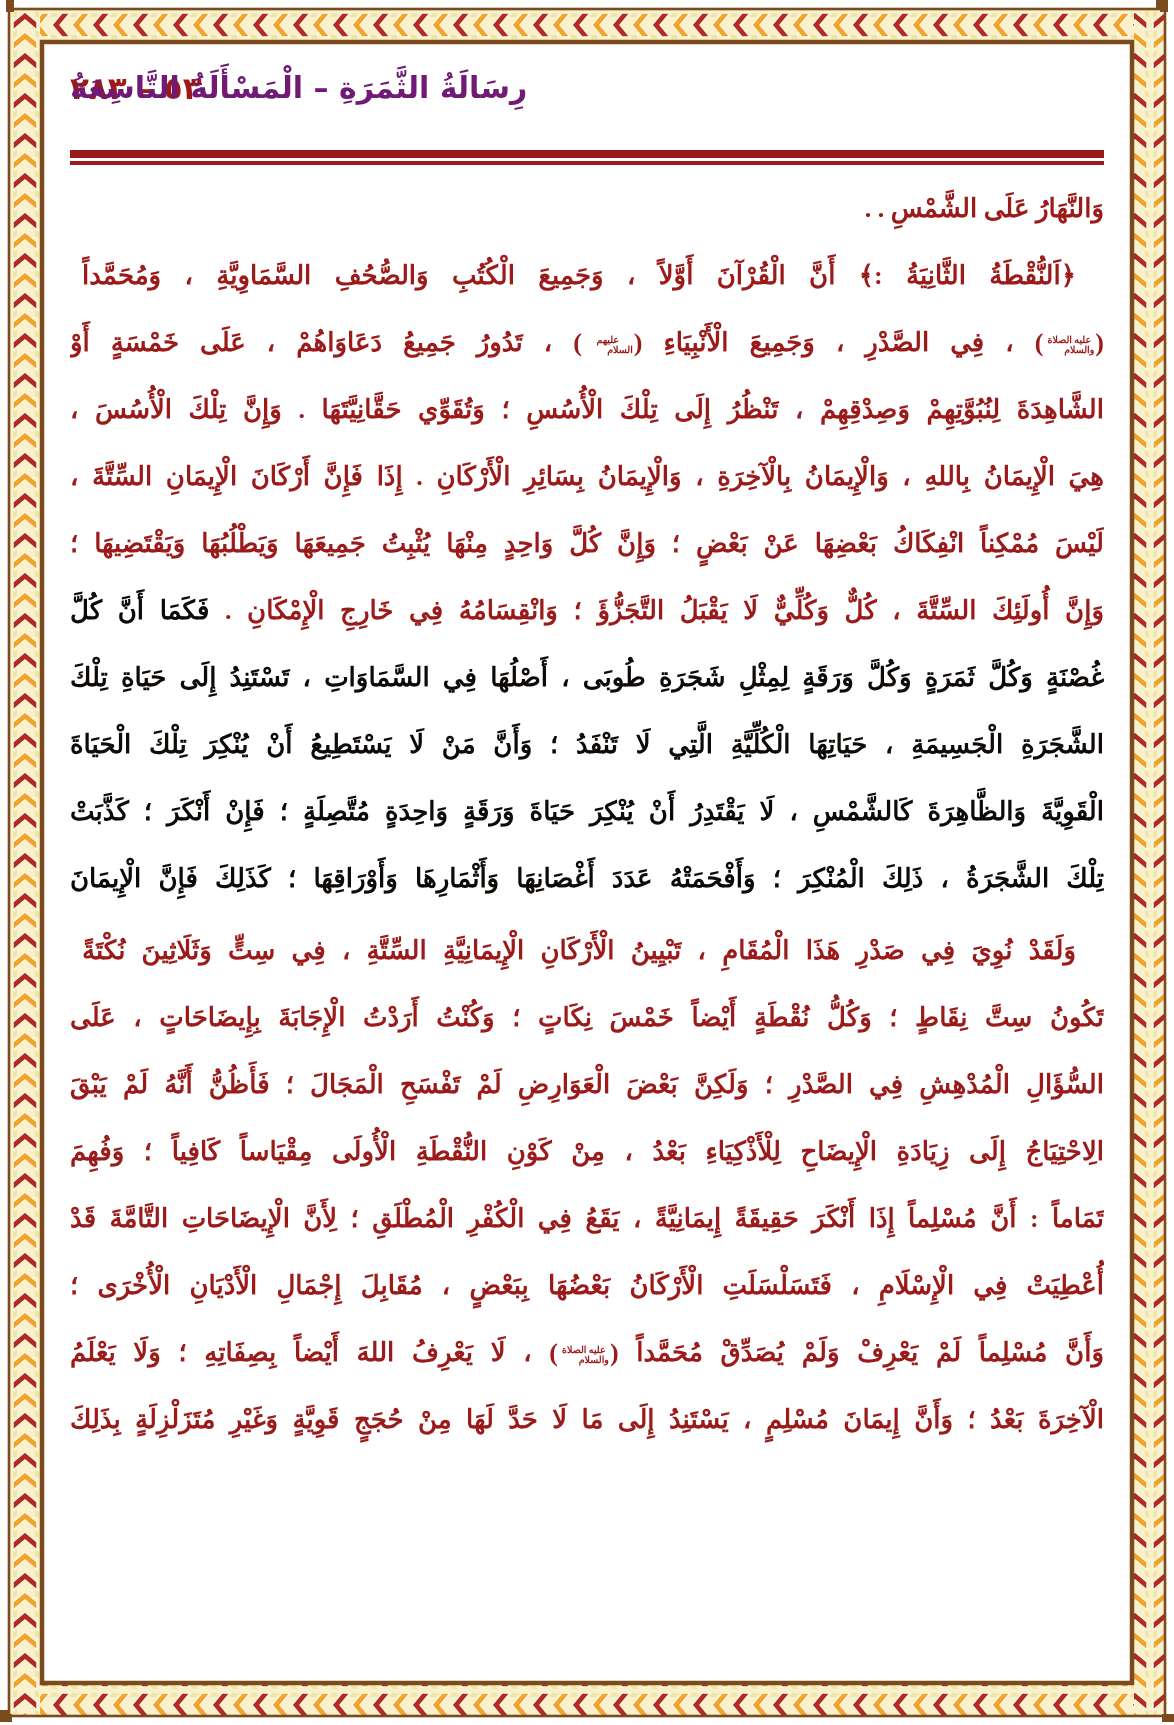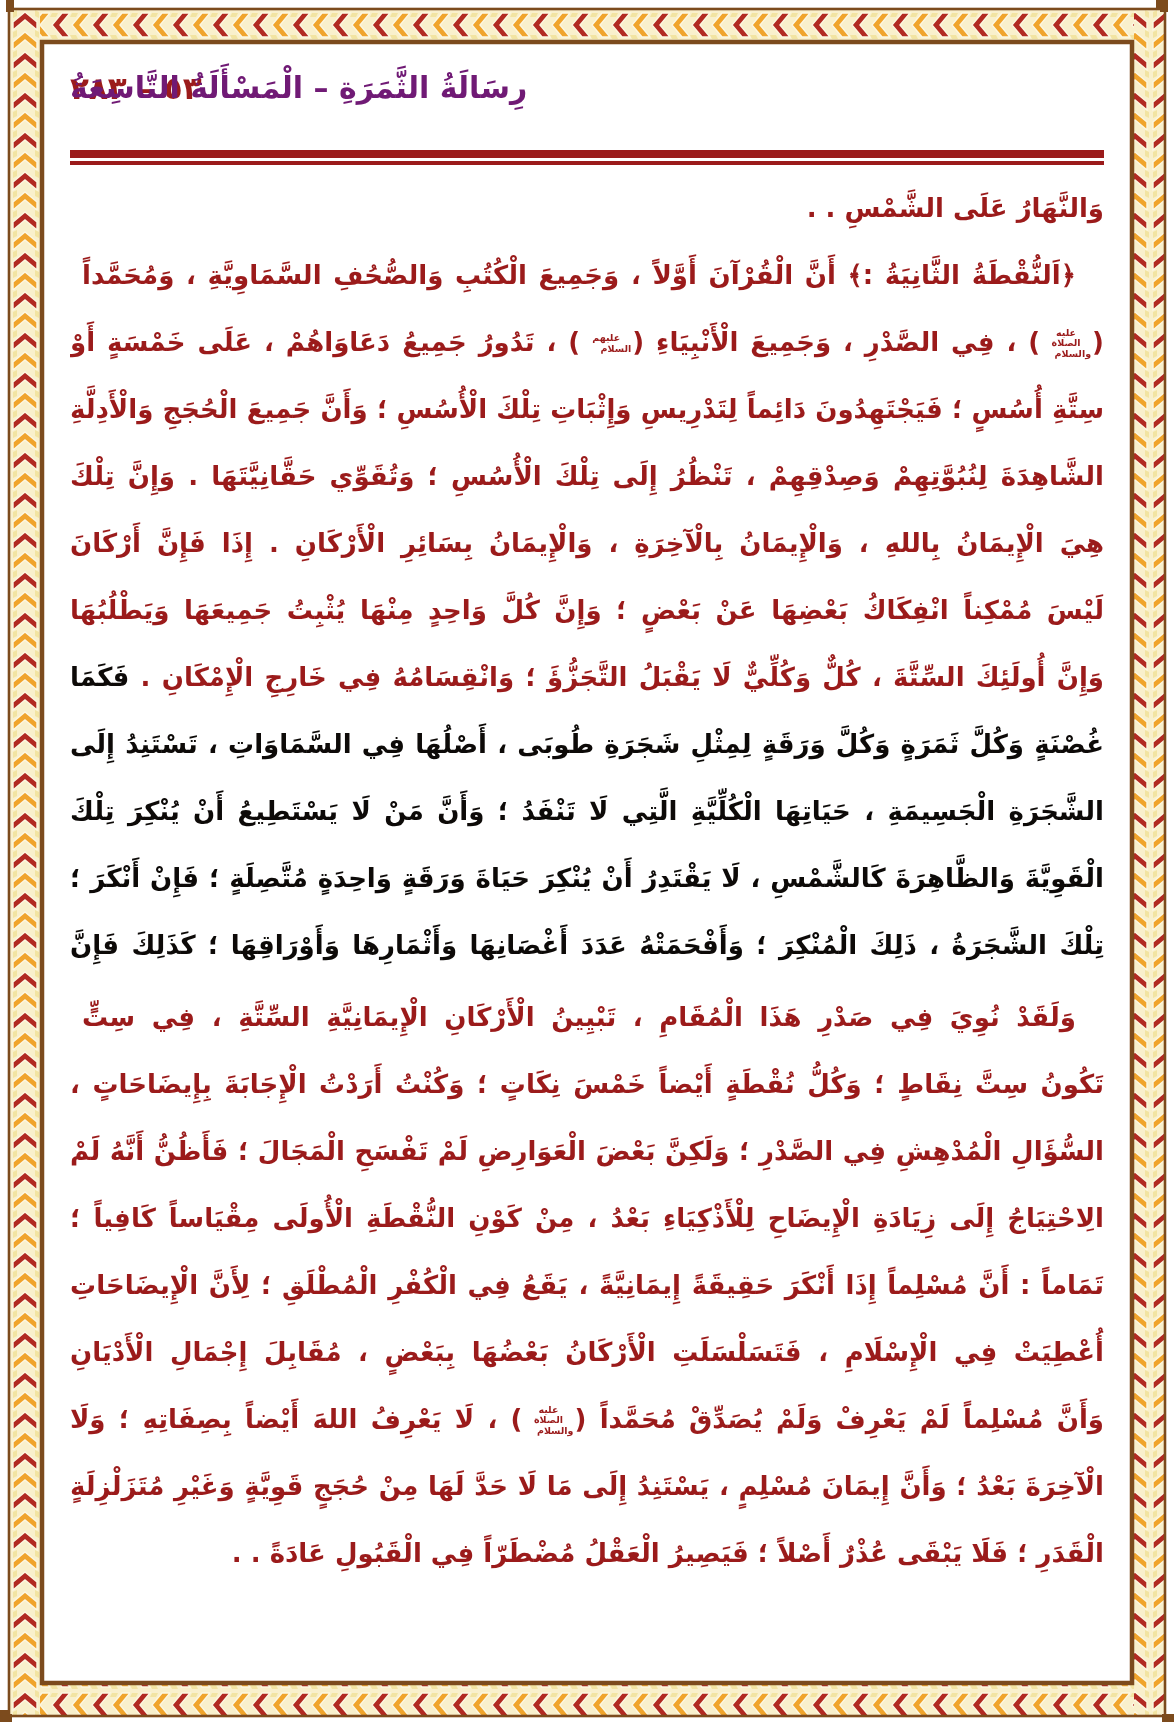--- a/index.html
+++ b/index.html
@@ -18,21 +18,21 @@
     color:#9b1b1b;font-size:31px;font-weight:bold;letter-spacing:1px;
   }
   .page-title{
     position:absolute;left:0;right:0;top:12px;text-align:left;
     color:#701a75;font-size:30px;font-weight:bold;
   }
   .double-rule{
     height:3px;border-top:8px solid #9b1b1b;border-bottom:4px solid #9b1b1b;
     margin-top:4px;
   }
-  .body-lines{margin-top:10px;}
+  .body-lines{margin-top:10px;font-family:Liberation Serif, serif;}
   .line{
     direction:rtl;height:67px;line-height:67px;font-weight:bold;font-size:26px;
     overflow:hidden;white-space:nowrap;
   }
   .line.full{white-space:normal;text-align:justify;text-align-last:justify;}
   .line.start{text-align:right;}
   .line.indent{padding-right:28px;margin-left:12px;}
   .line.para{margin-top:5px;}
   .ink-red{color:#9b1b1b;}
   .ink-black{color:#0d0a08;}
@@ -85,32 +85,30 @@
 <div class="content">
   <div class="header">
     <div class="page-number">٥٣ – ٢٨٣</div>
     <div class="page-title">رِسَالَةُ الثَّمَرَةِ – الْمَسْأَلَةُ التَّاسِعَةُ</div>
   </div>
   <div class="double-rule"></div>
   <div class="body-lines">
       <div class="line start"><span class="ink-red">وَالنَّهَارُ عَلَى الشَّمْسِ . .</span></div>
       <div class="line full indent"><span class="ink-red">﴿اَلنُّقْطَةُ الثَّانِيَةُ :﴾ أَنَّ الْقُرْآنَ أَوَّلاً ، وَجَمِيعَ الْكُتُبِ وَالصُّحُفِ السَّمَاوِيَّةِ ، وَمُحَمَّداً</span></div>
       <div class="line full"><span class="seal-paren">(</span><span class="seal">عليه الصلاة والسلام</span><span class="seal-paren">)</span><span class="ink-red"> ، فِي الصَّدْرِ ، وَجَمِيعَ الْأَنْبِيَاءِ </span><span class="seal-paren">(</span><span class="seal">عليهم السلام</span><span class="seal-paren">)</span><span class="ink-red"> ، تَدُورُ جَمِيعُ دَعَاوَاهُمْ ، عَلَى خَمْسَةٍ أَوْ</span></div>
-      <div class="line full"><span class="ink-red">سِتَّةِ أُسُسٍ ؛ فَيَجْتَهِدُونَ دَائِماً لِتَدْرِيسِ وَإِثْبَاتِ تِلْكَ الْأُسُسِ ؛ وَأَنَّ جَمِيعَ الْحُجَجِ وَالْأَدِلَّةِ</span></div>
       <div class="line full"><span class="ink-red">الشَّاهِدَةَ لِنُبُوَّتِهِمْ وَصِدْقِهِمْ ، تَنْظُرُ إِلَى تِلْكَ الْأُسُسِ ؛ وَتُقَوِّي حَقَّانِيَّتَهَا . وَإِنَّ تِلْكَ الْأُسُسَ ،</span></div>
       <div class="line full"><span class="ink-red">هِيَ الْإِيمَانُ بِاللهِ ، وَالْإِيمَانُ بِالْآخِرَةِ ، وَالْإِيمَانُ بِسَائِرِ الْأَرْكَانِ . إِذَا فَإِنَّ أَرْكَانَ الْإِيمَانِ السِّتَّةَ ،</span></div>
       <div class="line full"><span class="ink-red">لَيْسَ مُمْكِناً انْفِكَاكُ بَعْضِهَا عَنْ بَعْضٍ ؛ وَإِنَّ كُلَّ وَاحِدٍ مِنْهَا يُثْبِتُ جَمِيعَهَا وَيَطْلُبُهَا وَيَقْتَضِيهَا ؛</span></div>
       <div class="line full"><span class="ink-red">وَإِنَّ أُولَئِكَ السِّتَّةَ ، كُلٌّ وَكُلِّيٌّ لَا يَقْبَلُ التَّجَزُّؤَ ؛ وَانْقِسَامُهُ فِي خَارِجِ الْإِمْكَانِ . </span><span class="ink-black">فَكَمَا أَنَّ كُلَّ</span></div>
       <div class="line full"><span class="ink-black">غُصْنَةٍ وَكُلَّ ثَمَرَةٍ وَكُلَّ وَرَقَةٍ لِمِثْلِ شَجَرَةِ طُوبَى ، أَصْلُهَا فِي السَّمَاوَاتِ ، تَسْتَنِدُ إِلَى حَيَاةِ تِلْكَ</span></div>
       <div class="line full"><span class="ink-black">الشَّجَرَةِ الْجَسِيمَةِ ، حَيَاتِهَا الْكُلِّيَّةِ الَّتِي لَا تَنْفَدُ ؛ وَأَنَّ مَنْ لَا يَسْتَطِيعُ أَنْ يُنْكِرَ تِلْكَ الْحَيَاةَ</span></div>
       <div class="line full"><span class="ink-black">الْقَوِيَّةَ وَالظَّاهِرَةَ كَالشَّمْسِ ، لَا يَقْتَدِرُ أَنْ يُنْكِرَ حَيَاةَ وَرَقَةٍ وَاحِدَةٍ مُتَّصِلَةٍ ؛ فَإِنْ أَنْكَرَ ؛ كَذَّبَتْ</span></div>
       <div class="line full"><span class="ink-black">تِلْكَ الشَّجَرَةُ ، ذَلِكَ الْمُنْكِرَ ؛ وَأَفْحَمَتْهُ عَدَدَ أَغْصَانِهَا وَأَثْمَارِهَا وَأَوْرَاقِهَا ؛ كَذَلِكَ فَإِنَّ الْإِيمَانَ</span></div>
       <div class="line full indent para"><span class="ink-red">وَلَقَدْ نُوِيَ فِي صَدْرِ هَذَا الْمُقَامِ ، تَبْيِينُ الْأَرْكَانِ الْإِيمَانِيَّةِ السِّتَّةِ ، فِي سِتٍّ وَثَلَاثِينَ نُكْتَةً</span></div>
       <div class="line full"><span class="ink-red">تَكُونُ سِتَّ نِقَاطٍ ؛ وَكُلُّ نُقْطَةٍ أَيْضاً خَمْسَ نِكَاتٍ ؛ وَكُنْتُ أَرَدْتُ الْإِجَابَةَ بِإِيضَاحَاتٍ ، عَلَى</span></div>
       <div class="line full"><span class="ink-red">السُّؤَالِ الْمُدْهِشِ فِي الصَّدْرِ ؛ وَلَكِنَّ بَعْضَ الْعَوَارِضِ لَمْ تَفْسَحِ الْمَجَالَ ؛ فَأَظُنُّ أَنَّهُ لَمْ يَبْقَ</span></div>
       <div class="line full"><span class="ink-red">الِاحْتِيَاجُ إِلَى زِيَادَةِ الْإِيضَاحِ لِلْأَذْكِيَاءِ بَعْدُ ، مِنْ كَوْنِ النُّقْطَةِ الْأُولَى مِقْيَاساً كَافِياً ؛ وَفُهِمَ</span></div>
       <div class="line full"><span class="ink-red">تَمَاماً : أَنَّ مُسْلِماً إِذَا أَنْكَرَ حَقِيقَةً إِيمَانِيَّةً ، يَقَعُ فِي الْكُفْرِ الْمُطْلَقِ ؛ لِأَنَّ الْإِيضَاحَاتِ التَّامَّةَ قَدْ</span></div>
       <div class="line full"><span class="ink-red">أُعْطِيَتْ فِي الْإِسْلَامِ ، فَتَسَلْسَلَتِ الْأَرْكَانُ بَعْضُهَا بِبَعْضٍ ، مُقَابِلَ إِجْمَالِ الْأَدْيَانِ الْأُخْرَى ؛</span></div>
       <div class="line full"><span class="ink-red">وَأَنَّ مُسْلِماً لَمْ يَعْرِفْ وَلَمْ يُصَدِّقْ مُحَمَّداً </span><span class="seal-paren">(</span><span class="seal">عليه الصلاة والسلام</span><span class="seal-paren">)</span><span class="ink-red"> ، لَا يَعْرِفُ اللهَ أَيْضاً بِصِفَاتِهِ ؛ وَلَا يَعْلَمُ</span></div>
       <div class="line full"><span class="ink-red">الْآخِرَةَ بَعْدُ ؛ وَأَنَّ إِيمَانَ مُسْلِمٍ ، يَسْتَنِدُ إِلَى مَا لَا حَدَّ لَهَا مِنْ حُجَجٍ قَوِيَّةٍ وَغَيْرِ مُتَزَلْزِلَةٍ بِذَلِكَ</span></div>
-      <div class="line start"><span class="ink-red">الْقَدَرِ ؛ فَلَا يَبْقَى عُذْرٌ أَصْلاً ؛ فَيَصِيرُ الْعَقْلُ مُضْطَرّاً فِي الْقَبُولِ عَادَةً . .</span></div>
     </div>
 </div>
 
 </body></html>

